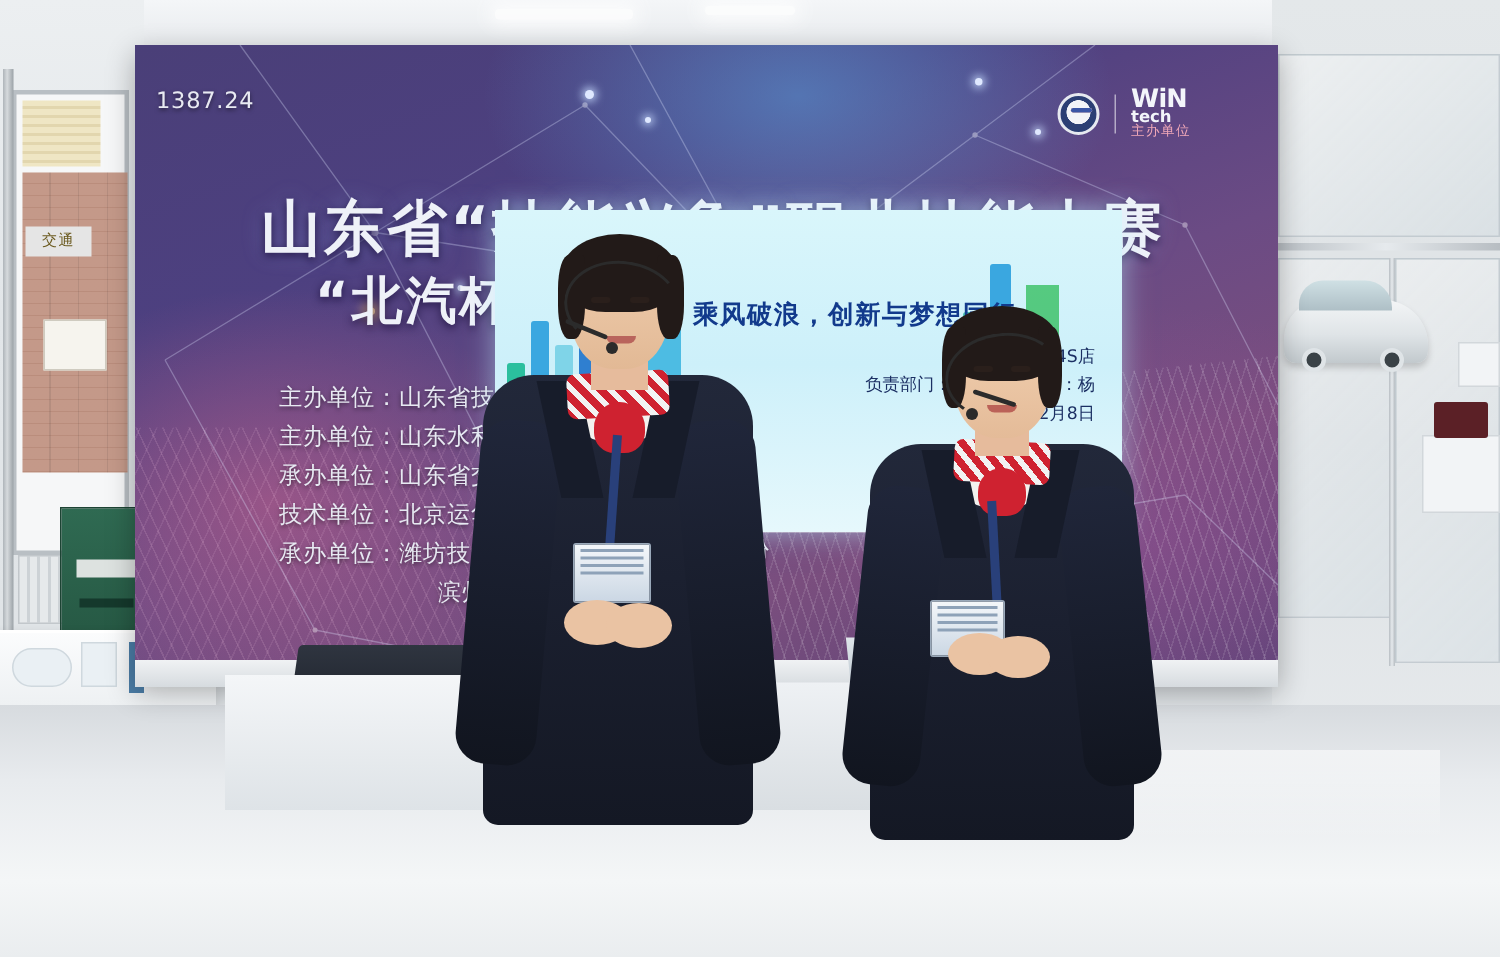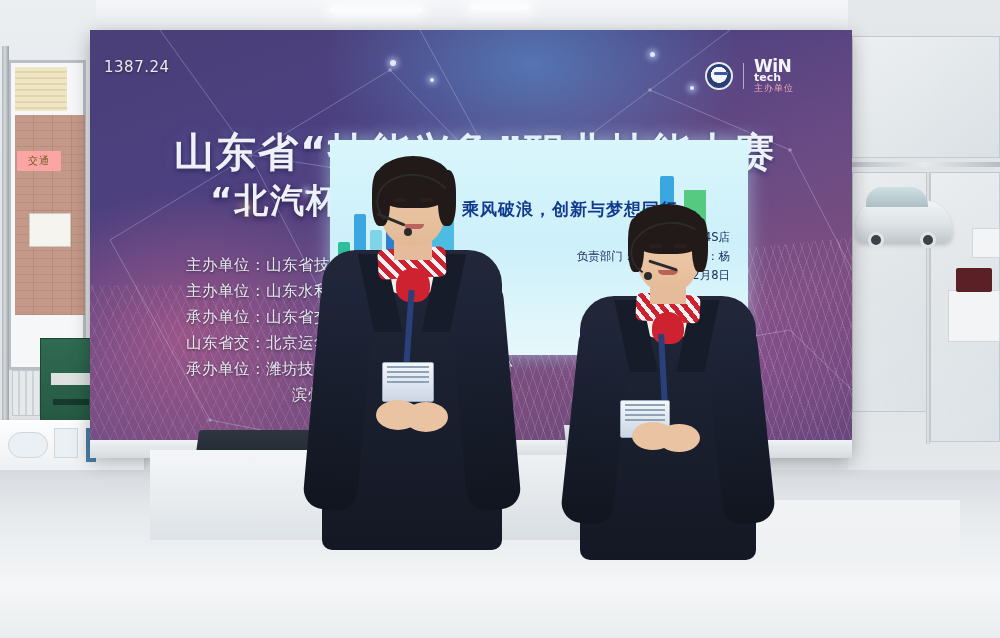--- a/index.html
+++ b/index.html
@@ -24,21 +24,21 @@
               background:linear-gradient(180deg,#eceff1 0%,#e2e6e9 40%,#dfe3e6 100%); }
   .win-frame { position:absolute; left:8px; top:60px; width:78px; height:310px;
                background:#f6f7f8; border:3px solid #b9bfc4; }
   .brick { position:absolute; left:4px; top:52px; width:70px; height:200px;
            background:repeating-linear-gradient(180deg,#cc9b88 0 7px,#c08d79 7px 8px),
                       repeating-linear-gradient(90deg,rgba(0,0,0,.06) 0 18px,rgba(0,0,0,.14) 18px 19px);
            background-blend-mode:multiply; opacity:.92; }
   .blind { position:absolute; left:4px; top:4px; width:52px; height:44px;
            background:repeating-linear-gradient(180deg,#efe6c4 0 4px,#e2d6ae 4px 6px); }
   .win-sign { position:absolute; left:6px; top:88px; width:44px; height:20px;
-              background:#fca5a5; color:#6b5a1f; font-size:10px; text-align:center;
+              background:#e5e5e5; color:#6b5a1f; font-size:10px; text-align:center;
               line-height:20px; letter-spacing:1px; }
   .win-paper { position:absolute; left:18px; top:150px; width:42px; height:34px;
                background:#f6f4ee; border:1px solid #cfcbc0; }
   .pipe { position:absolute; left:2px; top:46px; width:7px; height:400px;
           background:linear-gradient(90deg,#aeb4b9,#d6dadd 40%,#9ba2a7); }
   .radiator { position:absolute; left:12px; top:370px; width:62px; height:46px;
               background:repeating-linear-gradient(90deg,#e6e9eb 0 5px,#cdd2d6 5px 7px);
               border:1px solid #c2c7cb; }
   .cabinet { position:absolute; left:40px; top:338px; width:62px; height:110px;
              background:linear-gradient(180deg,#2f6a52,#245440);
@@ -268,21 +268,21 @@
       </div>
     </div>
 
     <div class="bd-title">山东省“技能兴鲁”职业技能大赛</div>
     <div class="bd-sub">“北汽杯”</div>
 
     <div class="bd-units">
       <span class="ln"><span>主办单位：</span><span>山东省技能人</span></span>
       <span class="ln"><span>主办单位：</span><span>山东水利技</span></span>
       <span class="ln"><span>承办单位：</span><span>山东省交</span></span>
-      <span class="ln"><span>山东省交：</span><span>北京运华</span></span>
+      <span class="ln"><span>技术单位：</span><span>北京运华</span></span>
       <span class="ln"><span>承办单位：</span><span>潍坊技</span></span>
       <span class="ln ind"><span>滨州机电</span></span>
     </div>
 
     <div style="position:absolute;left:538px;top:274px;color:#e7e9f2;font-size:15.5px;text-shadow:0 1px 3px rgba(0,0,0,.55);">有限公司</div>
     <div style="position:absolute;left:392px;top:326px;color:#e7e9f2;font-size:15.5px;text-shadow:0 1px 3px rgba(0,0,0,.55);">股份</div>
     <div style="position:absolute;left:632px;top:326px;color:#e7e9f2;font-size:15.5px;text-shadow:0 1px 3px rgba(0,0,0,.55);">版社</div>
   </div>
 
   <div class="slide">

